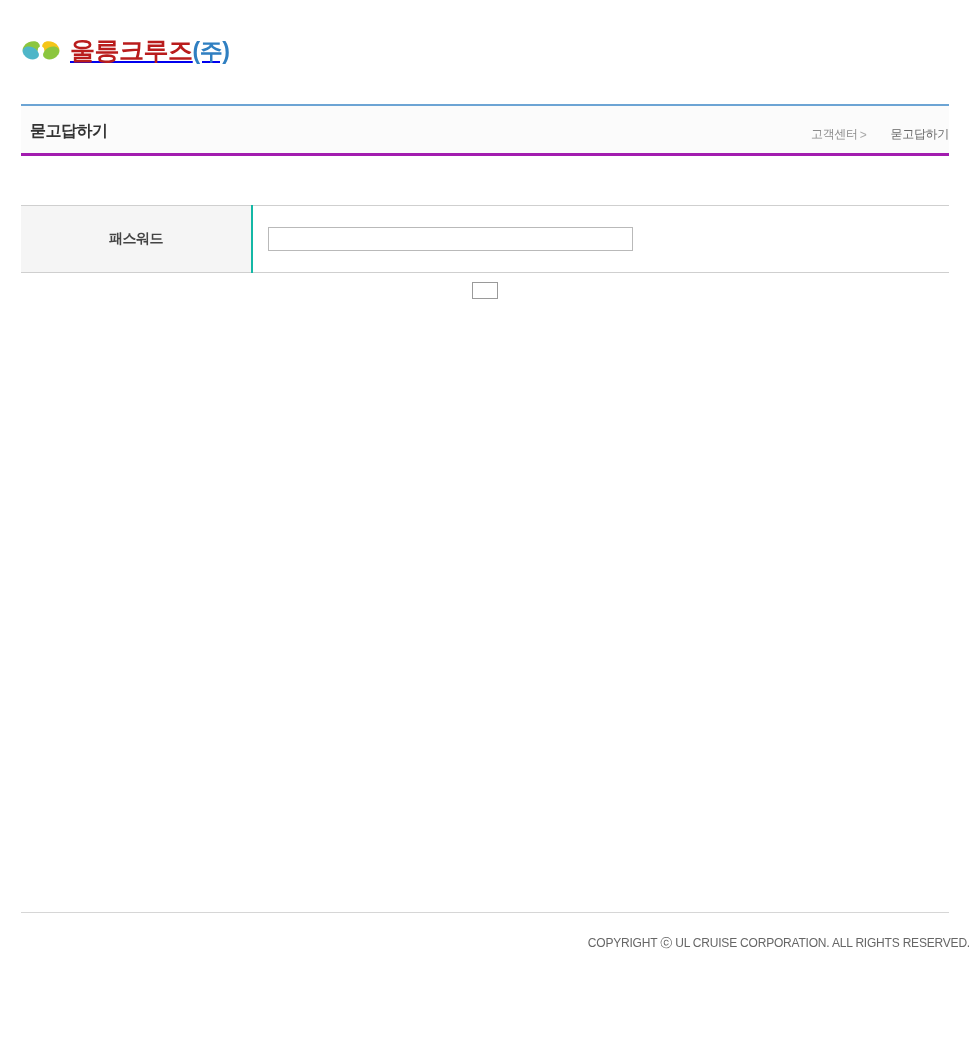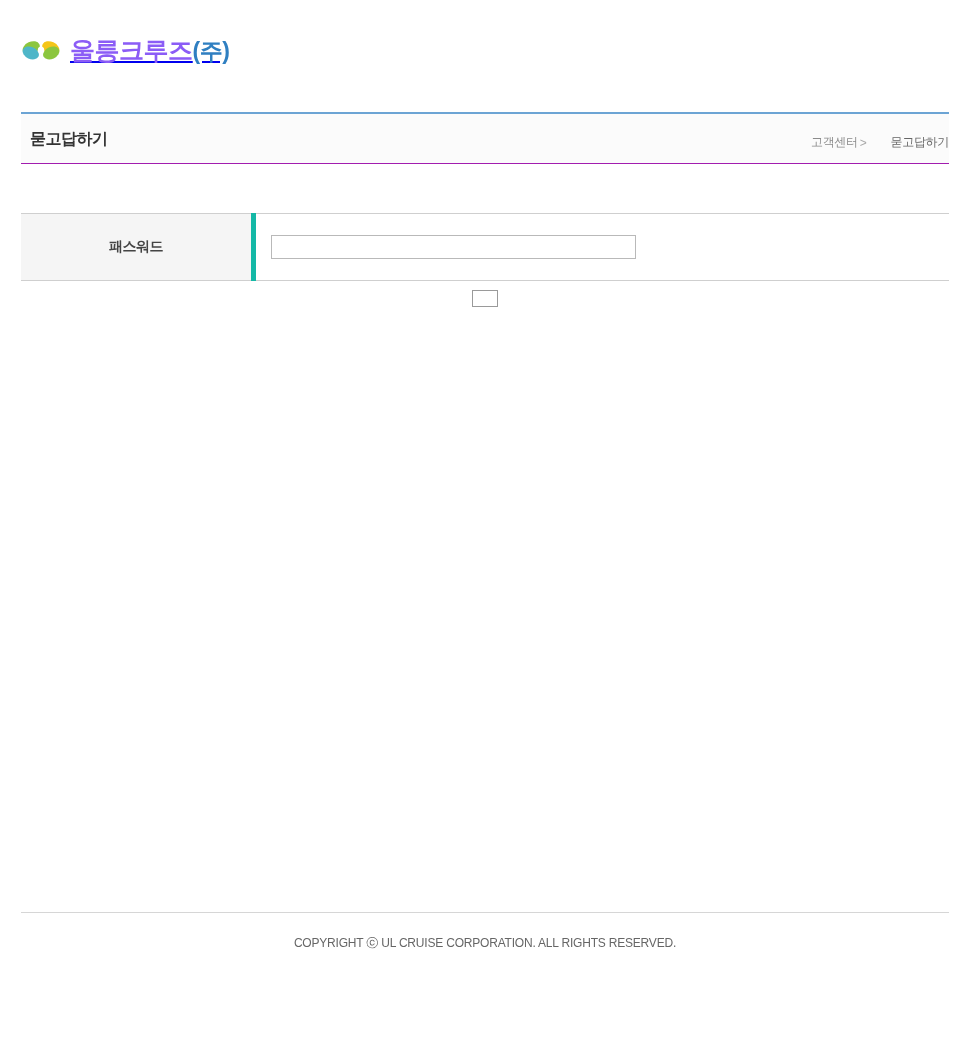--- a/index.html
+++ b/index.html
@@ -37,29 +37,29 @@
     flex: 0 0 auto;
   }
   .logo-mark svg { display: block; }
   .logo-text {
     font-size: 25px;
     font-weight: bold;
     letter-spacing: -0.5px;
     line-height: 1;
     white-space: nowrap;
   }
-  .logo-text .blue { color: #8b5cf6; }
+  .logo-text .blue { color: #b91c1c; }
   .logo-text .sub { color: #2f7fc1; font-size: 23px; }
 
   
   .title-bar {
     position: relative;
-    margin: 8px 21px;
+    margin: 0 21px;
     border-top: 2px solid #6ca4d4;
-    border-bottom: 1px solid #a21caf;
+    border-bottom: 3px solid #a21caf;
     height: 52px;
     box-sizing: border-box;
     background: #fbfbfb;
   }
   .page-title {
     position: absolute;
     left: 9px;
     top: 15px;
     font-size: 16px;
     font-weight: bold;
@@ -95,21 +95,21 @@
     margin-top: 49px;
   }
   .pw-table td {
     padding: 0;
     height: 66px;
     vertical-align: middle;
   }
   td.pw-label {
     width: 230px;
     background: #f5f5f5;
-    border-right: 5px solid #14b8a6;
+    border-right: 2px solid #14b8a6;
     text-align: center;
     font-size: 14px;
     font-weight: bold;
     color: #444;
     letter-spacing: -0.5px;
   }
   td.pw-field {
     padding-left: 15px;
     background: #ffffff;
   }
@@ -147,21 +147,21 @@
     position: absolute;
     left: 0;
     top: 912px;
     width: 100%;
   }
   .footer-rule {
     margin: 0 21px;
     border-top: 1px solid #d6d6d6;
   }
   .copyright {
-    text-align: center;
+    text-align: right;
     font-size: 12px;
     color: #666;
     letter-spacing: -0.2px;
     margin-top: 22px;
   }
 </style>
 </head>
 <body>
 
 <div class="site-header">

